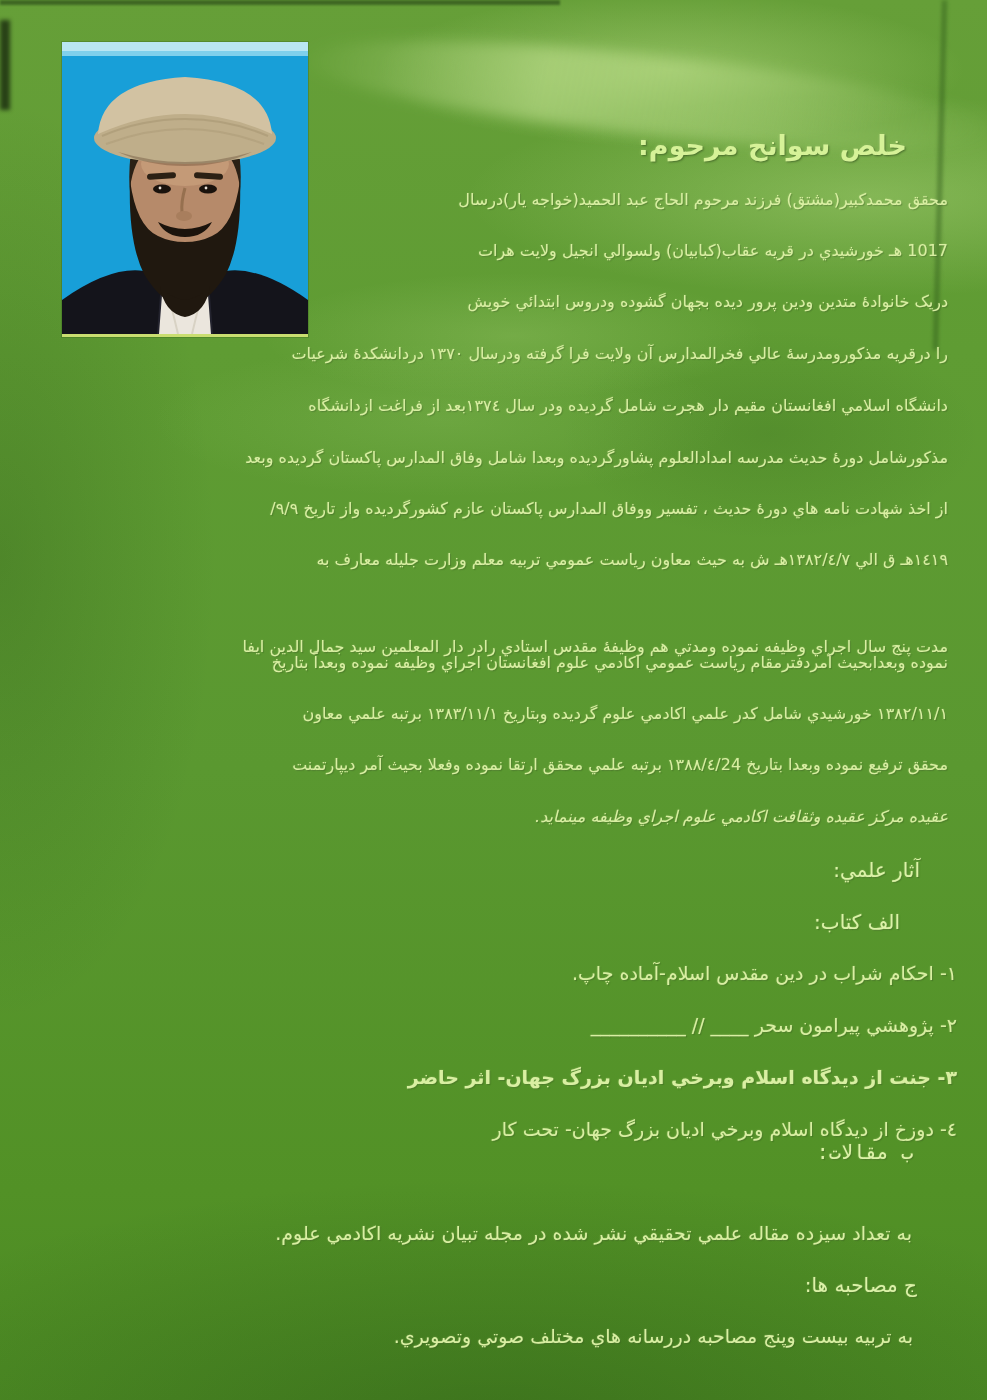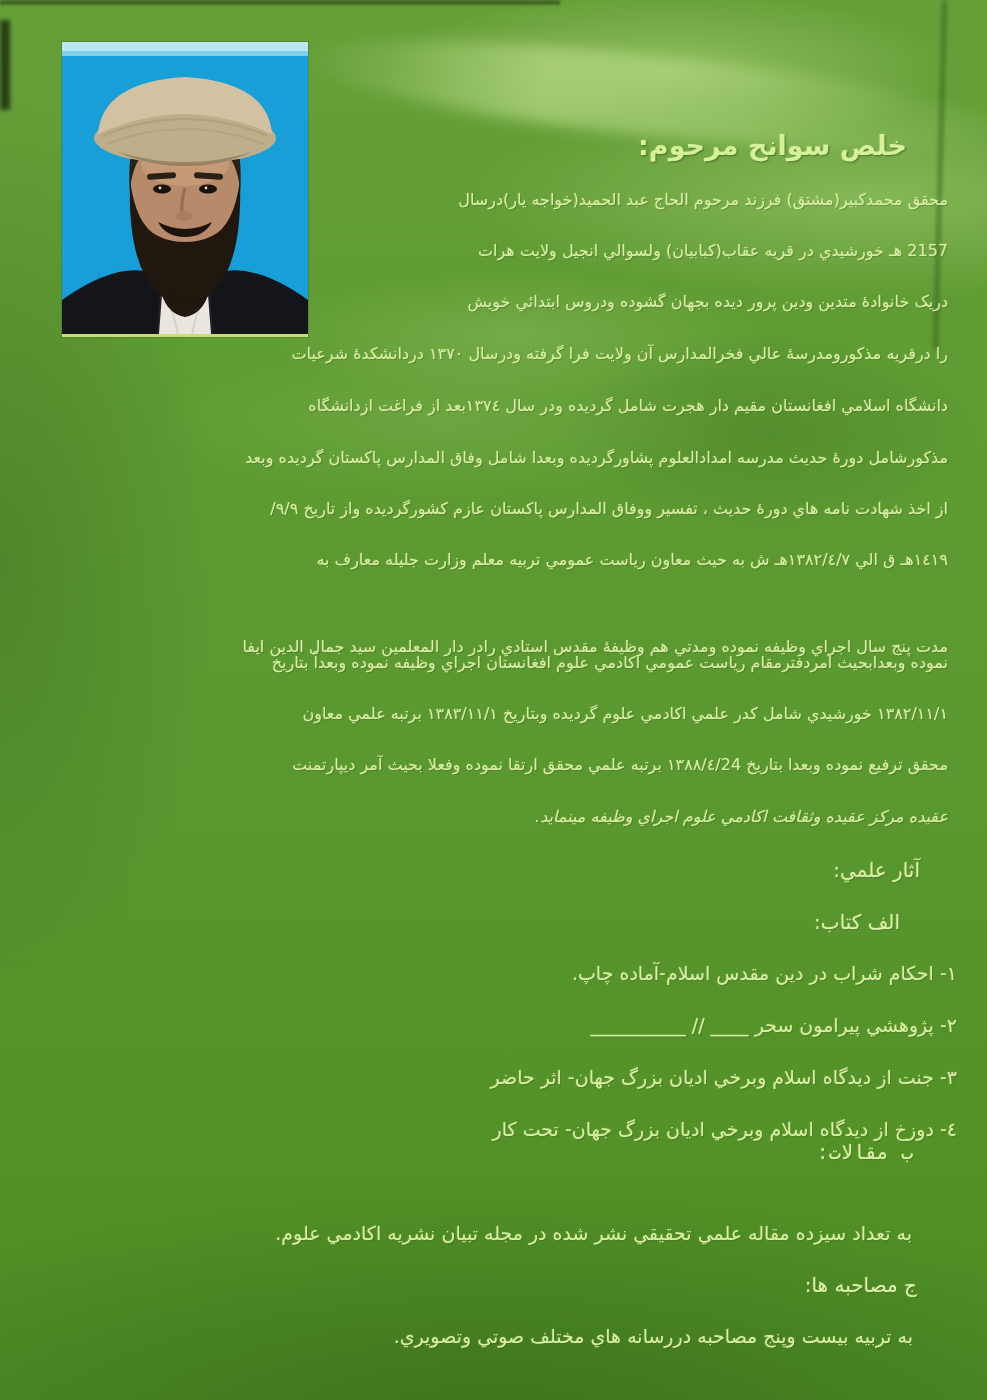--- a/index.html
+++ b/index.html
@@ -150,37 +150,37 @@
       <path d="M36,92 Q40,40 123,35 Q206,40 210,92 Q165,72 123,72 Q81,72 36,92 Z" fill="#d2c2a2"></path>
       <path d="M40,94 q40,-17 83,-17 q43,0 83,17" stroke="#ab9a76" stroke-width="2" fill="none" opacity="0.7"></path>
       <path d="M44,102 q40,-15 79,-15 q39,0 79,15" stroke="#ab9a76" stroke-width="2" fill="none" opacity="0.5"></path>
       <path d="M56,110 Q123,130 190,110 Q160,124 123,124 Q86,124 56,110 Z" fill="rgba(90,60,40,0.35)"></path>
     </svg>
   </div>
 
   <div class="line title" style="top:130px; right:80px;">خلص سوانح مرحوم:</div>
 
   <div class="line" style="top:190px; right:39px;">محقق محمدکبیر(مشتق) فرزند مرحوم الحاج عبد الحمید(خواجه یار)درسال</div>
-  <div class="line" style="top:241px; right:39px;">2157 هـ خورشیدي در قریه عقاب(کبابیان) ولسوالي انجیل ولایت هرات</div>
+  <div class="line" style="top:241px; right:39px;">1017 هـ خورشیدي در قریه عقاب(کبابیان) ولسوالي انجیل ولایت هرات</div>
   <div class="line" style="top:292px; right:39px;">دریک خانوادهٔ متدین ودین پرور دیده بجهان گشوده ودروس ابتدائي خویش</div>
   <div class="line" style="top:344px; right:39px;">را درقریه مذکورومدرسهٔ عالي فخرالمدارس آن ولایت فرا گرفته ودرسال ١٣٧٠ دردانشکدهٔ شرعیات</div>
   <div class="line" style="top:396px; right:39px;">دانشگاه اسلامي افغانستان مقیم دار هجرت شامل گردیده ودر سال ١٣٧٤بعد از فراغت ازدانشگاه</div>
   <div class="line" style="top:448px; right:39px;">مذکورشامل دورهٔ حدیث مدرسه امدادالعلوم پشاورگردیده وبعدا شامل وفاق المدارس پاکستان گردیده وبعد</div>
   <div class="line" style="top:499px; right:39px;">از اخذ شهادت نامه هاي دورهٔ حدیث ، تفسیر ووفاق المدارس پاکستان عازم کشورگردیده واز تاریخ ٩/٩/</div>
   <div class="line" style="top:550px; right:39px;">١٤١٩هـ ق الي ١٣٨٢/٤/٧هـ ش به حیث معاون ریاست عمومي تربیه معلم وزارت جلیله معارف به</div>
   <div class="line" style="top:601px; right:39px;margin-top:36px;">مدت پنج سال اجراي وظیفه نموده ومدتي هم وظیفهٔ مقدس استادي رادر دار المعلمین سید جمال الدین ایفا</div>
   <div class="line" style="top:653px; right:39px;">نموده وبعدابحیث آمردفترمقام ریاست عمومي اکادمي علوم افغانستان اجراي وظیفه نموده وبعداً بتاریخ</div>
   <div class="line" style="top:704px; right:39px;">١٣٨٢/١١/١ خورشیدي شامل کدر علمي اکادمي علوم گردیده وبتاریخ ١٣٨٣/١١/١ برتبه علمي معاون</div>
   <div class="line" style="top:755px; right:39px;">محقق ترفیع نموده وبعدا بتاریخ ١٣٨٨/٤/24 برتبه علمي محقق ارتقا نموده وفعلا بحیث آمر دیپارتمنت</div>
   <div class="line" style="top:807px; right:39px;font-style:italic;">عقیده مرکز عقیده وثقافت اکادمي علوم اجراي وظیفه مینماید.</div>
 
   <div class="line heading" style="top:858px; right:67px;">آثار علمي:</div>
   <div class="line heading" style="top:910px; right:87px;">الف کتاب:</div>
   <div class="line item" style="top:962px;  right:30px;">١- احکام شراب در دین مقدس اسلام-آماده چاپ.</div>
   <div class="line item" style="top:1014px; right:30px;">٢- پژوهشي پیرامون سحر ____ // __________</div>
-  <div class="line item" style="top:1066px; right:30px;">٣- جنت از دیدگاه اسلام وبرخي ادیان بزرگ جهان- اثر حاضر</div>
+  <div class="line item" style="top:1066px; right:30px;font-weight:bold;">٣- جنت از دیدگاه اسلام وبرخي ادیان بزرگ جهان- اثر حاضر</div>
   <div class="line item" style="top:1118px; right:30px;">٤- دوزخ از دیدگاه اسلام وبرخي ادیان بزرگ جهان- تحت کار</div>
   <div class="line heading" style="top:1140px; right:74px;font-family:Liberation Mono, monospace;">ب مقالات:</div>
   <div class="line item" style="top:1222px; right:75px;">به تعداد سیزده مقاله علمي تحقیقي نشر شده در مجله تبیان نشریه اکادمي علوم.</div>
   <div class="line heading" style="top:1273px; right:70px;">ج مصاحبه ها:</div>
   <div class="line item" style="top:1325px; right:74px;">به تربیه بیست وپنج مصاحبه دررسانه هاي مختلف صوتي وتصویري.</div>
 
 </div>
 
 </body></html>

